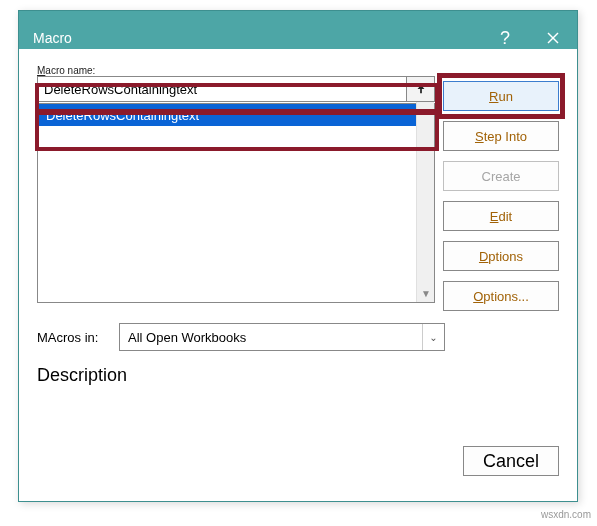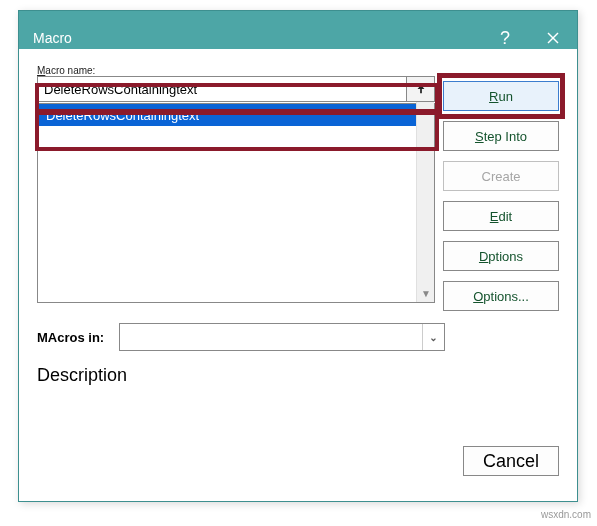--- a/index.html
+++ b/index.html
@@ -115,21 +115,21 @@
       position: absolute;
       right: 18px; top: 70px;
       width: 116px;
       display: flex; flex-direction: column; gap: 10px;
     }
     .btn {
       width: 116px; height: 30px;
       border: 1px solid #888;
       background: #fdfdfd;
       font-size: 13px;
-      color: #14532d;
+      color: #a16207;
       display: flex; align-items: center; justify-content: center;
       cursor: default;
     }
     .btn.primary {
       background: #e8f2fb;
       border-color: #3b7dce;
     }
     .btn.disabled { color: #a6a6a6; border-color: #c0c0c0; }
     .btn .ul { text-decoration: underline; }
     
@@ -138,21 +138,20 @@
       right: 12px; top: 62px;
       width: 128px; height: 46px;
       border: 5px solid #8b1a2b;
       pointer-events: none;
       z-index: 5;
     }
     
     .macros-in-row {
       display: flex; align-items: center; gap: 10px;
       margin-bottom: 14px;
-      font-weight: bold;
     }
     .macros-in-row .lbl { font-size: 13px; width: 72px; }
     .combo {
       flex: 1;
       max-width: 326px;
       height: 28px;
       border: 1px solid #888;
       display: flex; align-items: center;
       padding: 0 8px;
       font-size: 13px;
@@ -225,20 +224,21 @@
         <div class="scroll-arrow up">▲</div>
         <div class="scroll-arrow down">▼</div>
       </div>
     </div>
 
     <div class="macros-in-row">
       <div class="lbl">
         M<span class="ul">A</span>cros in:
       </div>
       <div class="combo">
+        <span>All Open Workbooks</span>
         <div class="chev">⌄</div>
       </div>
     </div>
 
     <div class="desc-label">Description</div>
 
     <div class="cancel-row">
       <div class="cancel-btn">
         <span>Cancel</span>
       </div>

